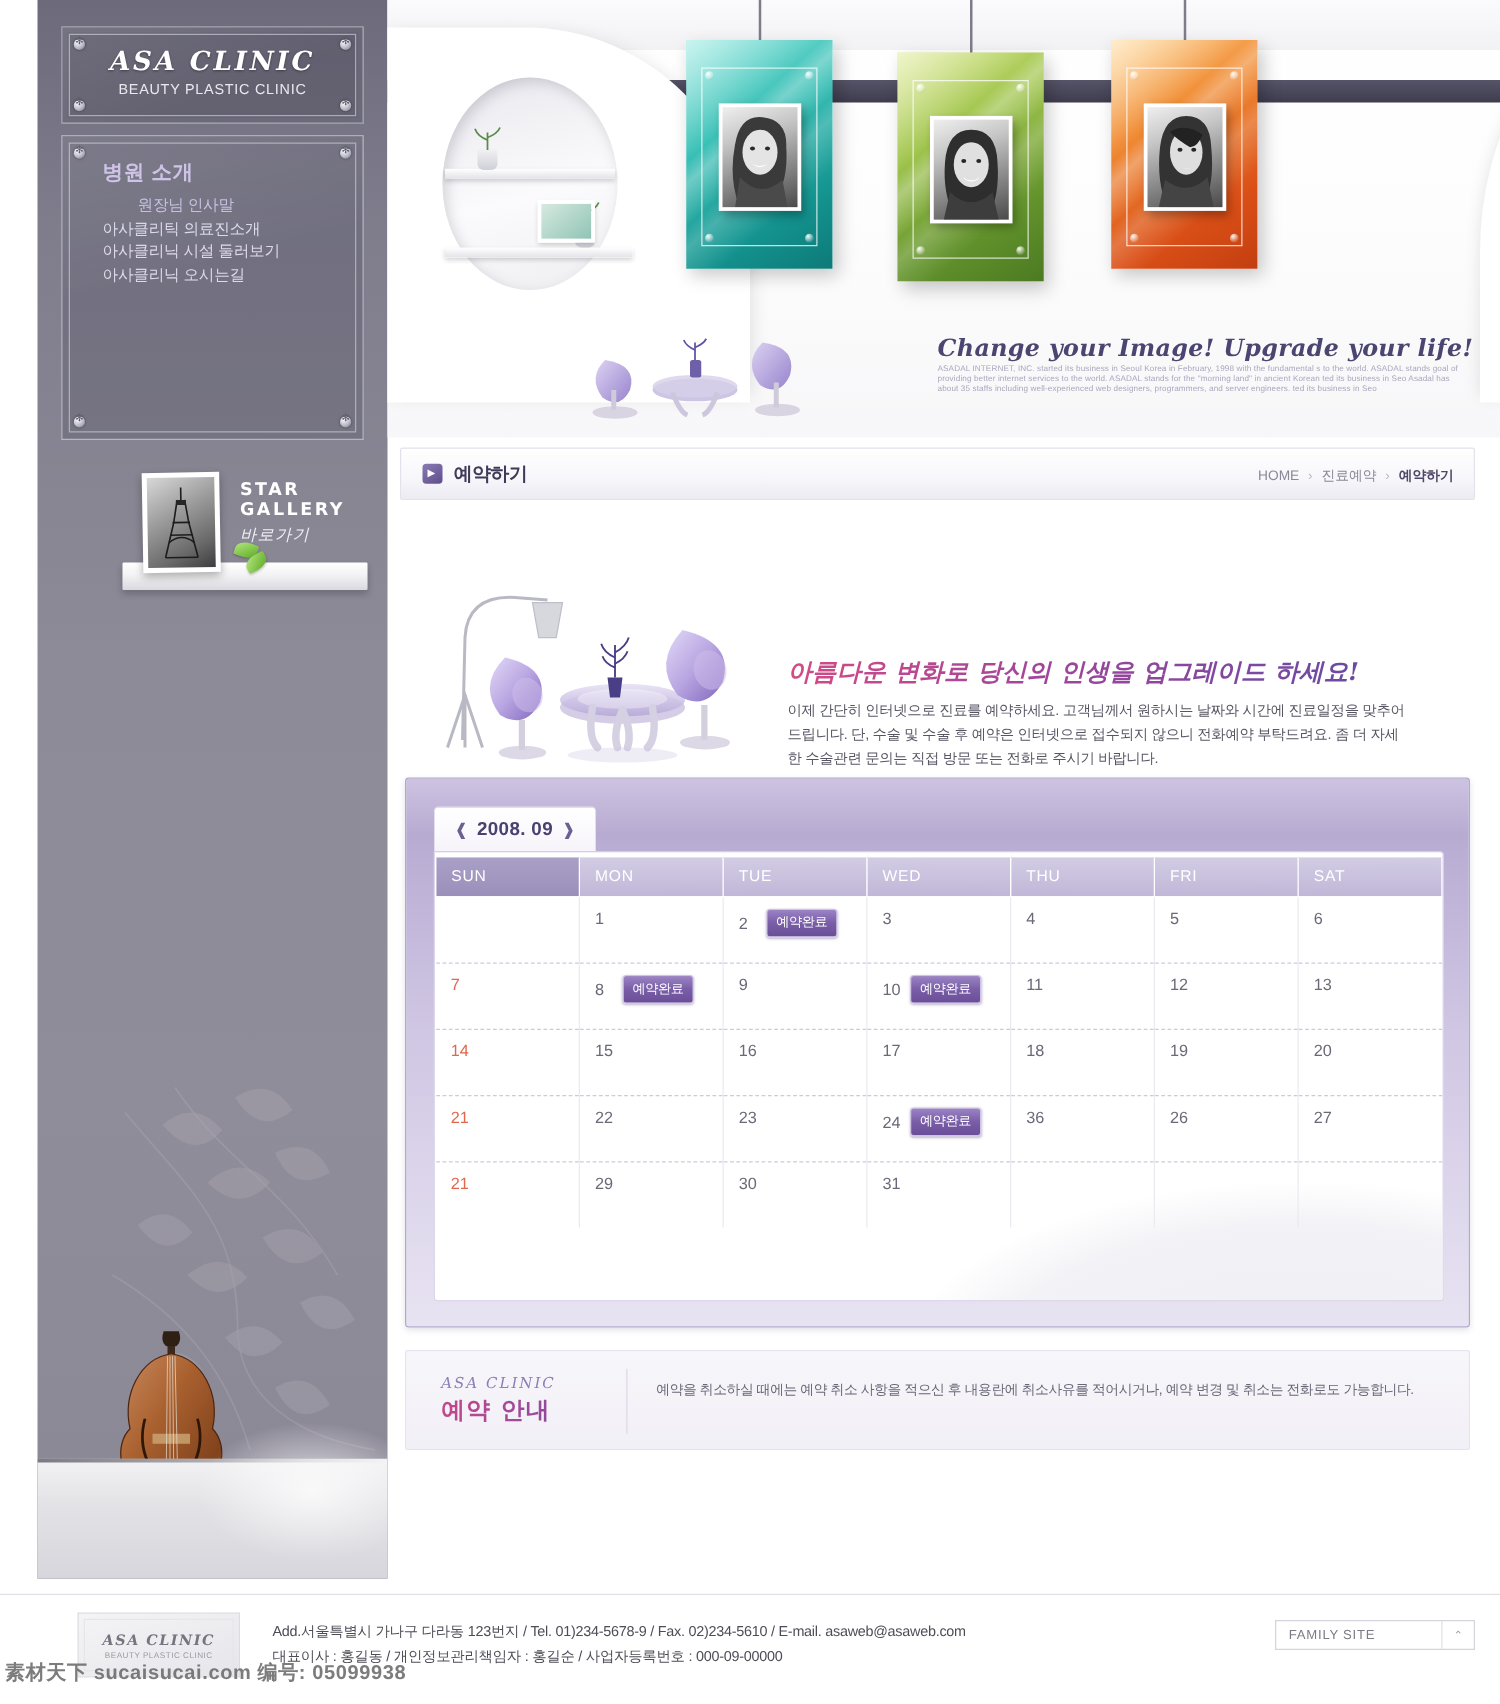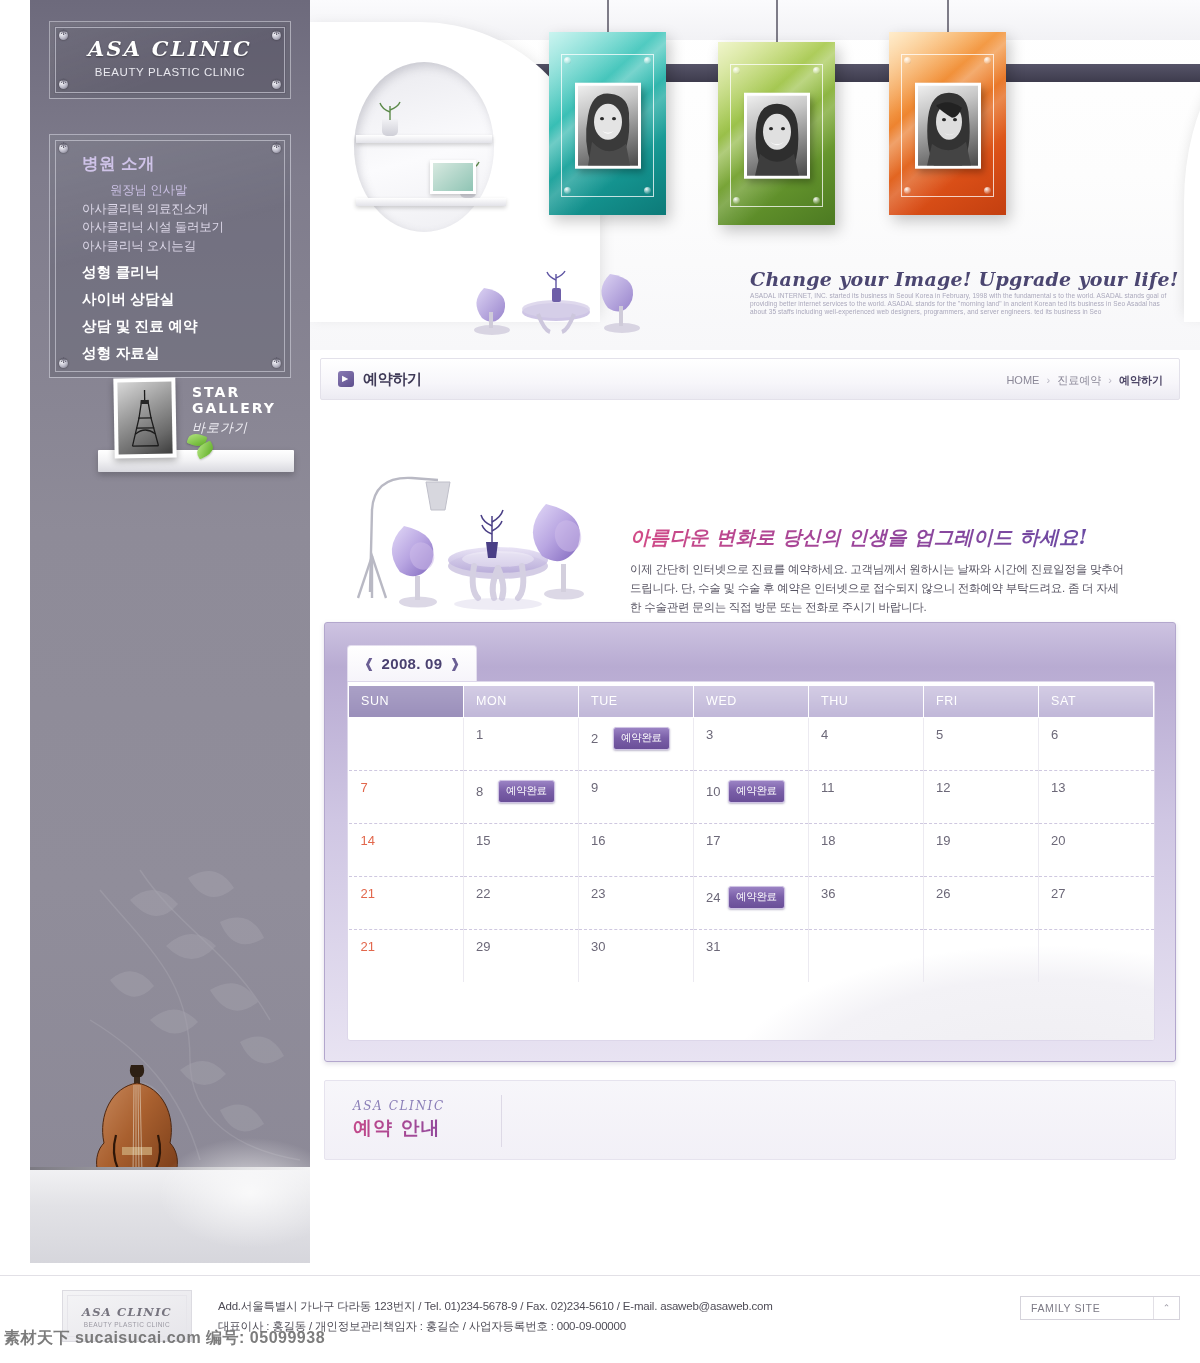--- a/index.html
+++ b/index.html
@@ -54,21 +54,21 @@
   }
   .screw { position:absolute; width:9px; height:9px; border-radius:50%;
     background: radial-gradient(circle at 35% 30%, #fbfbff, #b9b8c6 55%, #6e6c7c 100%);
     box-shadow:0 0 2px rgba(0,0,0,.5);
   }
   .screw:after{ content:"✻"; position:absolute; left:0; top:-3px; width:9px; text-align:center;
     font-size:8px; color:#5f5d6d; }
 
   
   .nav-plate {
-    position: absolute; left: 19px; top: 134px; width: 242px; height: 244px;
+    position: absolute; left: 19px; top: 108px; width: 242px; height: 244px;
     background: linear-gradient(165deg,rgba(255,255,255,.12),rgba(255,255,255,.02) 45%), rgba(92,90,106,.45);
     border: 1px solid rgba(228,228,238,.55);
   }
   .nav-plate .inner { position:absolute; inset:5px; border:1px solid rgba(232,232,242,.5); }
   .nav-head {
     position:absolute; left:32px; top:18px; font-size:16.5px; font-weight:700;
     color:#cfc3e8; letter-spacing:.5px;
   }
   .nav-sublist { position:absolute; left:32px; top:46px; }
   .nav-sublist li { list-style:none; font-size:12.5px; color:#ded9ea; line-height:18.5px; letter-spacing:-.2px; }
@@ -346,26 +346,20 @@
 
       <div class="nav-head">병원 소개</div>
 
       <ul class="nav-sublist">
         <li>원장님 인사말</li>
         <li>아사클리틱 의료진소개</li>
         <li>아사클리닉 시설 둘러보기</li>
         <li>아사클리닉 오시는길</li>
       </ul>
 
-      <ul class="nav-main">
-        <li>성형 클리닉</li>
-        <li>사이버 상담실</li>
-        <li>상담 및 진료 예약</li>
-        <li>성형 자료실</li>
-      </ul>
     </div>
 
     <div class="gallery">
       <div class="shelf"></div>
       <div class="frame-photo">
         <div class="pic">
           <svg class="eiffel" width="40" height="62" viewBox="0 0 40 62">
             <g stroke="#1d1d1d" stroke-width="1.3" fill="none">
               <path d="M20 2 L20 12"></path>
               <path d="M17 12 L14 30 L7 58"></path>
@@ -706,20 +700,21 @@
       </div>
     </div>
 
     <div class="notice">
       <div class="notice-logo">
         <div class="nl-en">ASA CLINIC</div>
         <div class="nl-kr">예약 안내</div>
       </div>
       <div class="notice-div"></div>
       <div class="notice-text">
+        <div>예약을 취소하실 때에는 예약 취소 사항을 적으신 후 내용란에 취소사유를 적어시거나, 예약 변경 및 취소는 전화로도 가능합니다.</div>
       </div>
     </div>
   </div>
 
   <div class="footer">
     <div class="f-plate">
       <div class="inner"></div>
       <div class="fp-t">ASA CLINIC</div>
       <div class="fp-s">BEAUTY PLASTIC CLINIC</div>
     </div>

